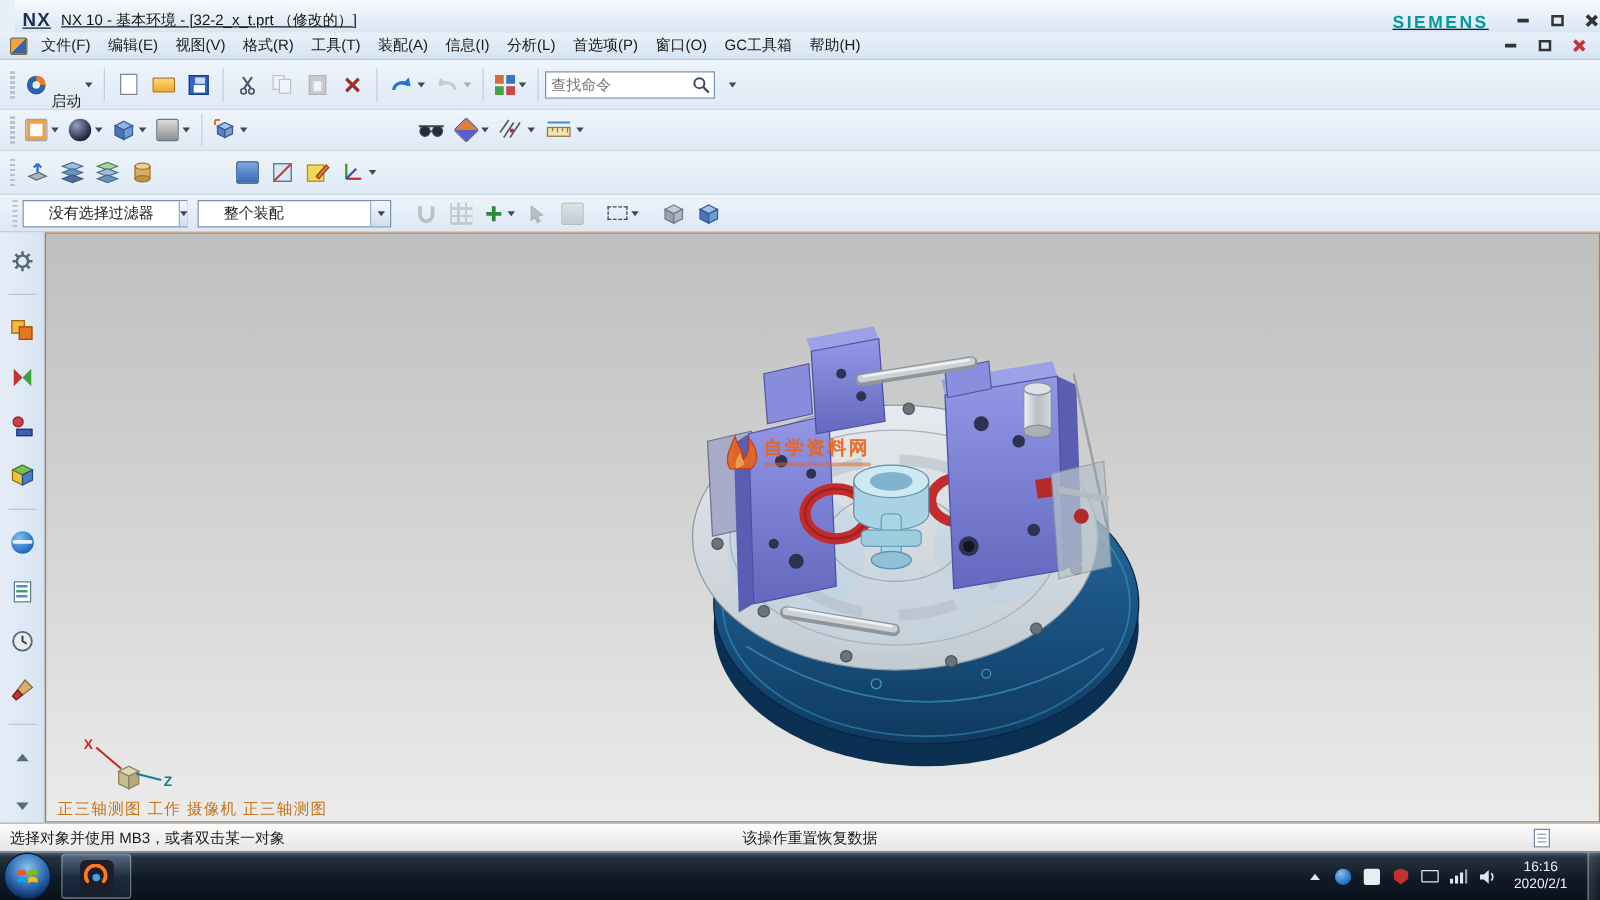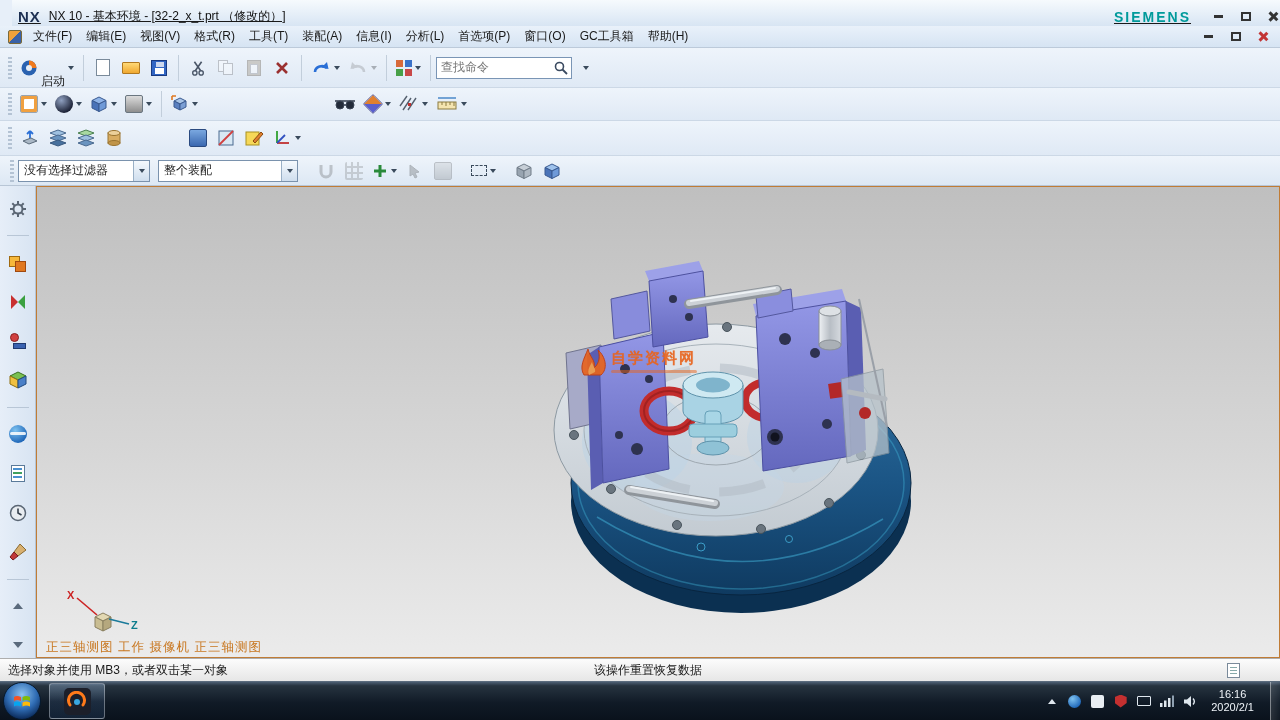--- a/index.html
+++ b/index.html
@@ -45,23 +45,23 @@
   .tbtn { height:30px; min-width:28px; display:flex; align-items:center; justify-content:center;
     gap:3px; padding:0 3px; border:1px solid transparent; border-radius:2px; }
   .disabled { opacity:.38; filter:grayscale(.7); }
   .dd { width:0; height:0; border-left:3.5px solid transparent; border-right:3.5px solid transparent;
     border-top:4px solid #3a4a5c; }
   .lbl { font-size:12px;margin-top:28px; }
   .cicn { width:18px; height:18px; border-radius:2px; display:inline-block; }
   .srch { display:flex; align-items:center; height:22px; background:#fff;
     border:1px solid #7a95b5; width:136px; padding:0 2px 0 4px; }
   .srch input { border:none; outline:none; flex:1; font-size:12px; width:90px;
-    font-family:Liberation Mono, monospace; }
+    font-family:Liberation Sans, sans-serif; }
   .combo { display:flex; align-items:center; height:22px; background:#fff; border:1px solid #7a92ad; }
-  .combo .txt { padding:0 5px; flex:1; white-space:nowrap; }
+  .combo .txt { padding:0 20px; flex:1; white-space:nowrap; }
   .combo .btn { width:16px; align-self:stretch; background:linear-gradient(#f5f9fd,#cfdeee);
     border-left:1px solid #9ab0c6; display:flex; align-items:center; justify-content:center; }
 
   
   #workspace { position:absolute; left:0; top:186px; width:100%; height:472px; display:flex; }
   #sidebar { width:36px; background:linear-gradient(90deg,#e6eef8,#d8e4f2); border-right:1px solid #b5c5d6;
     display:flex; flex-direction:column; align-items:center; padding-top:10px; gap:14px; }
   .sbtn { width:26px; height:26px; display:flex; align-items:center; justify-content:center;
     border:1px solid transparent; border-radius:3px; }
   .sb-div { width:22px; height:1px; background:#b8c6d6; }
@@ -359,21 +359,21 @@
 
   <div id="filterbar">
     <span class="handle"></span>
     <div class="combo" style="width:132px">
       <span class="txt">没有选择过滤器</span>
       <span class="btn">
           <i class="dd"></i>
         </span>
     </div>
     <span style="width:8px"></span>
-    <div class="combo" style="width:140px">
+    <div class="combo" style="width:155px">
       <span class="txt">整个装配</span>
       <span class="btn">
           <i class="dd"></i>
         </span>
     </div>
     <span style="width:14px"></span>
     <div class="tbtn disabled">
       <svg width="18" height="18" viewBox="0 0 18 18">
         <path d="M4 3 V10 A5 5 0 0 0 14 10 V3" fill="none" stroke="#707c88" stroke-width="3"></path>
         </svg>

